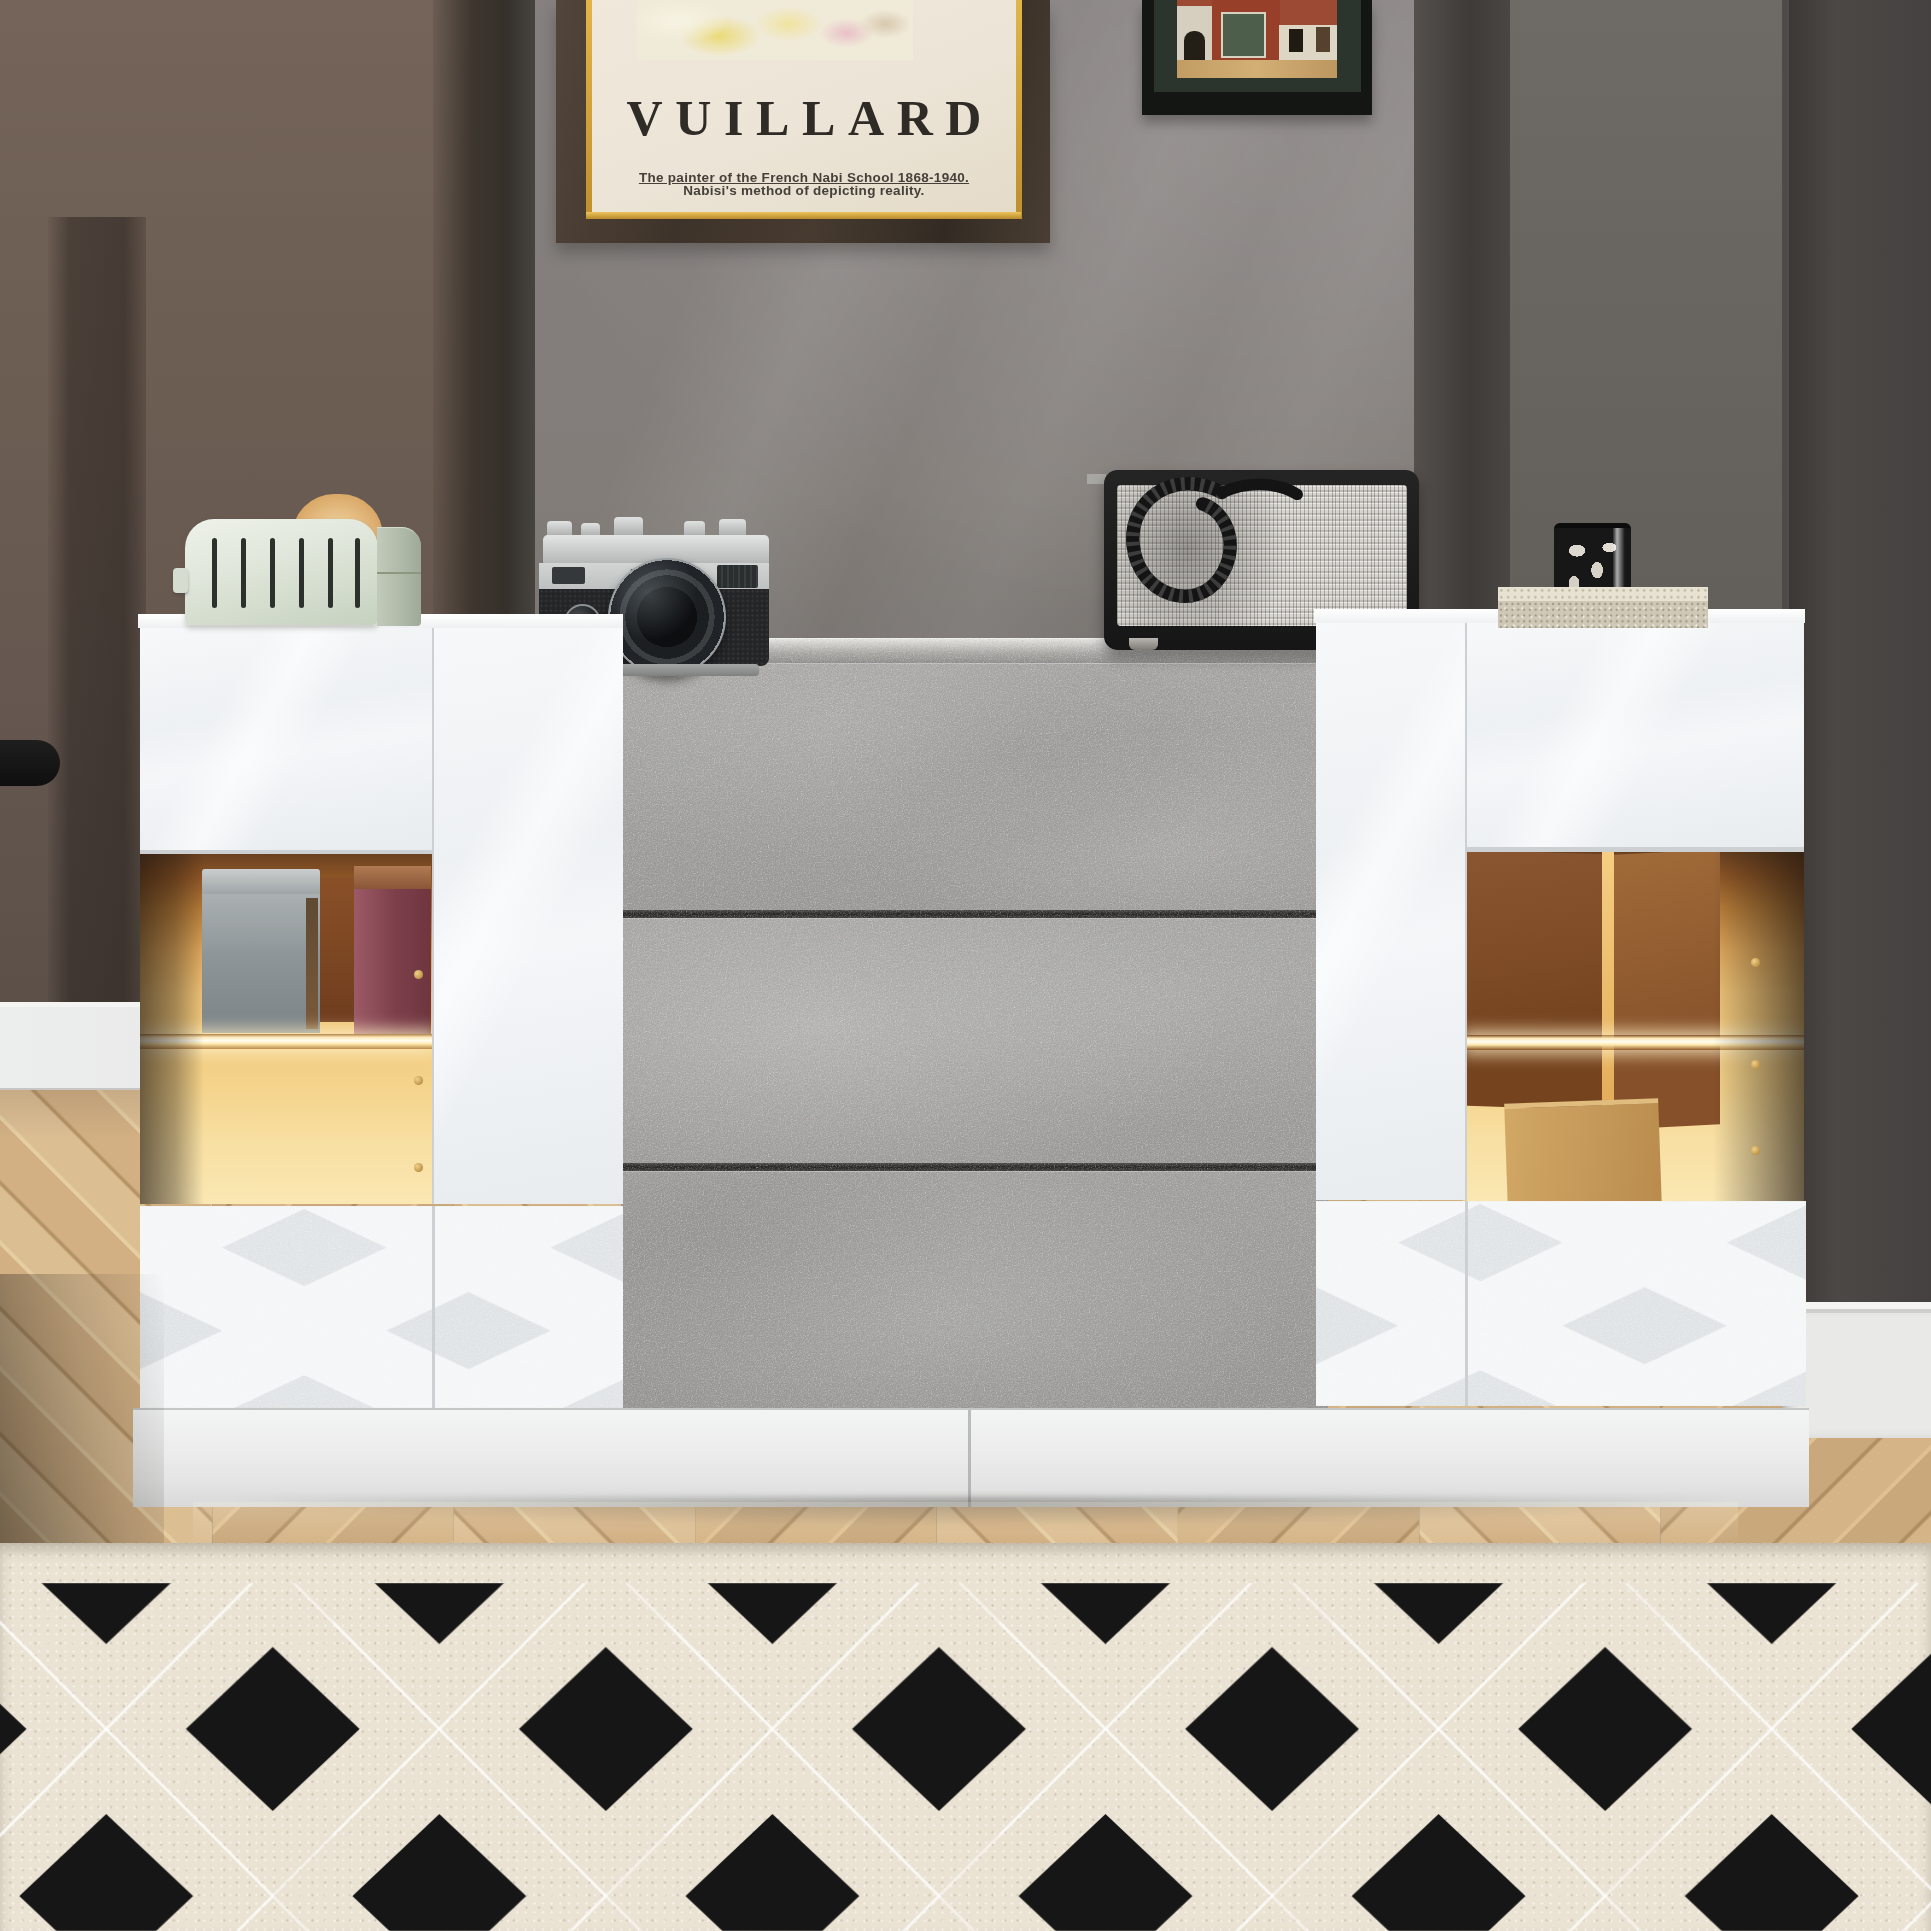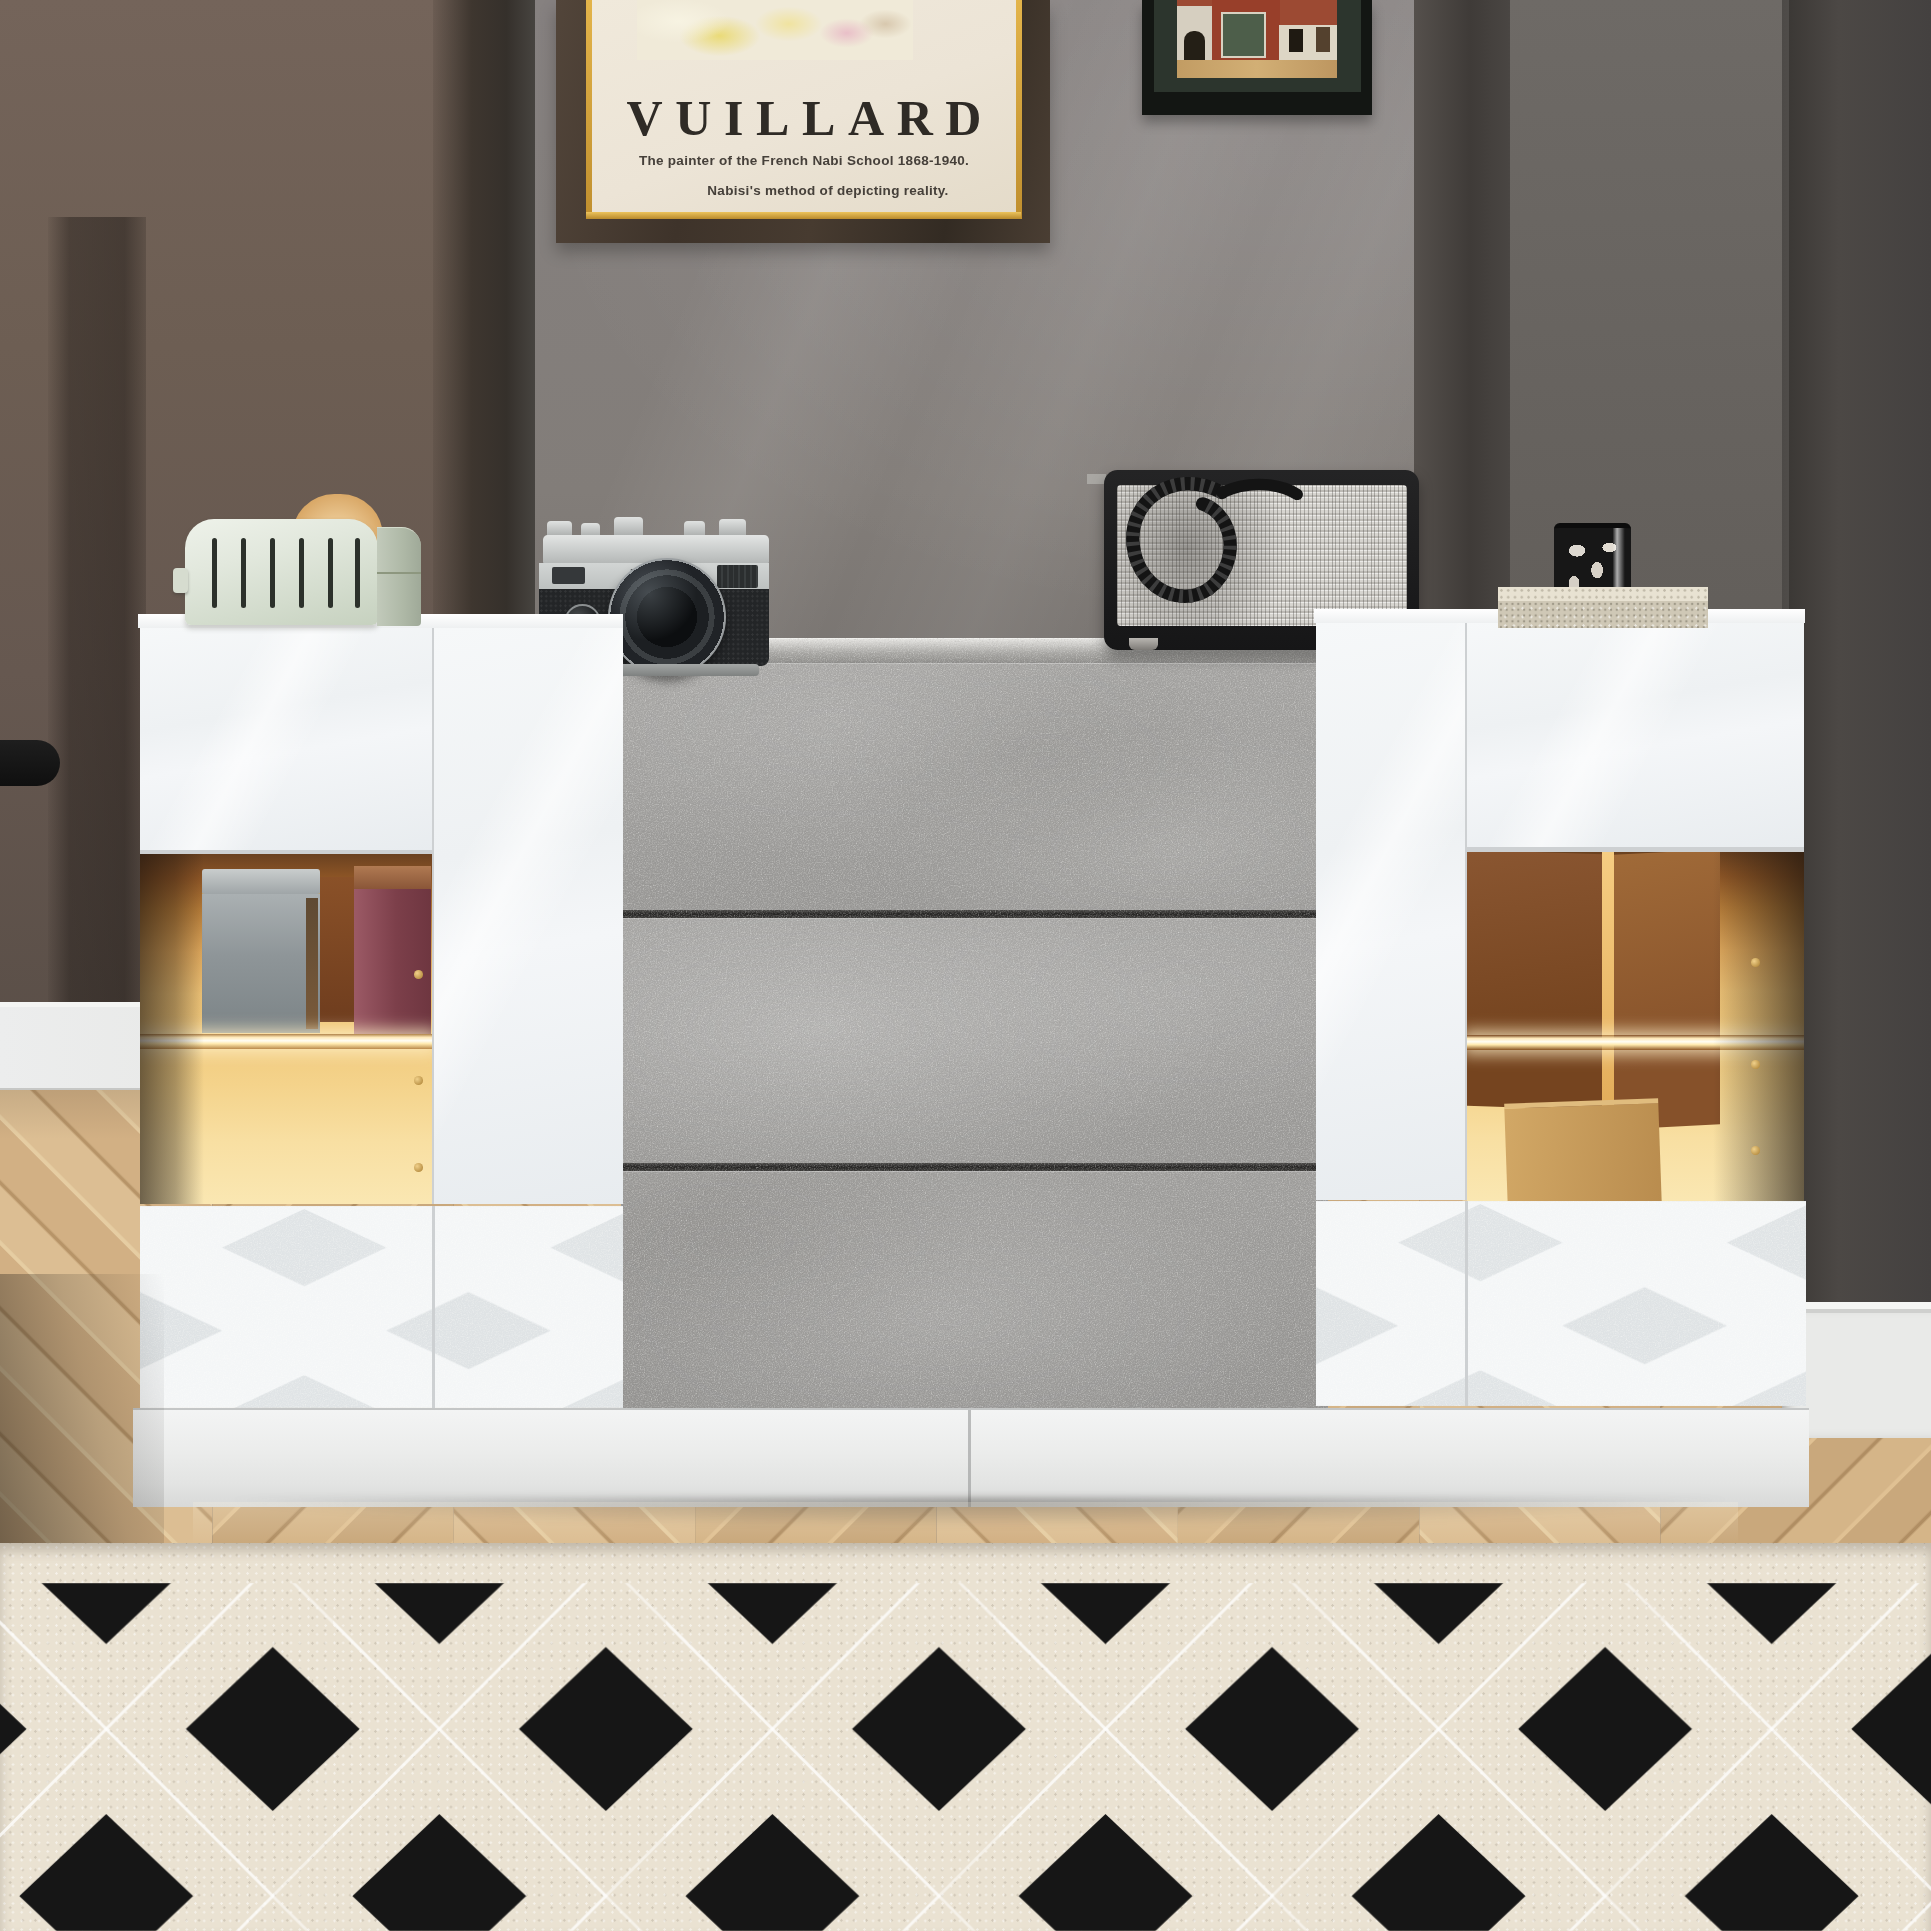--- a/index.html
+++ b/index.html
@@ -111,22 +111,22 @@
   <div class="abs" style="left:586px;top:212px;width:435px;height:6.8px;background:linear-gradient(180deg,#ecc35c,#b98a2c);"></div>
   <div class="abs" style="left:592px;top:0;width:424px;height:212px;background:linear-gradient(160deg,#f0e9db 0%,#ece4d6 55%,#e4dbc9 100%);">
     <div class="abs" style="left:45px;top:0;width:276px;height:60px;background:
         radial-gradient(68px 29px at 15% 35%, #f7f3e2, transparent 75%),
         radial-gradient(58px 29px at 30% 60%, rgba(233,216,103,.85), transparent 70%),
         radial-gradient(48px 25px at 55% 40%, #f0e3a0, transparent 70%),
         radial-gradient(39px 21px at 76% 55%, #e9bfc8, transparent 70%),
         radial-gradient(35px 19.3px at 90% 40%, #d8c8ae, transparent 75%),
         #f0ead8;"></div>
     <div class="poster-title" style="top:95px;">VUILLARD</div>
-    <div class="poster-sub" style="top:153px;">The painter of the French Nabi School 1868-1940.</div>
-    <div class="poster-sub" style="top:183px;padding-left:24px;">Nabisi's method of depicting reality.</div>
+    <div class="poster-sub" style="top:170px;text-decoration:underline;">The painter of the French Nabi School 1868-1940.</div>
+    <div class="poster-sub" style="top:183px;">Nabisi's method of depicting reality.</div>
   </div>
 
   <div class="abs" style="left:1142px;top:0;width:230px;height:115px;background:#131613;box-shadow:0 7.7px 11.6px rgba(0,0,0,.3);">
     <div class="abs" style="left:11.6px;top:0;width:207px;height:92px;background:#2c352d;"></div>
     <div class="abs" style="left:35px;top:0;width:160px;height:78px;background:#9c4a33;overflow:hidden;">
       <div class="abs" style="left:0;top:5.8px;width:35px;height:72px;background:#d6cfc0;"></div>
       <div class="abs" style="left:6.8px;top:31px;width:21px;height:35px;background:#241f16;border-radius:9.7px 9.7px 0 0;"></div>
       <div class="abs" style="left:35px;top:0;width:68px;height:78px;background:#983f2a;"></div>
       <div class="abs" style="left:44px;top:11.6px;width:41px;height:42px;background:#4d5e4a;border:2.9px solid #d8d2c2;"></div>
       <div class="abs" style="left:102px;top:25px;width:58px;height:35px;background:#ddd6c5;"></div>

